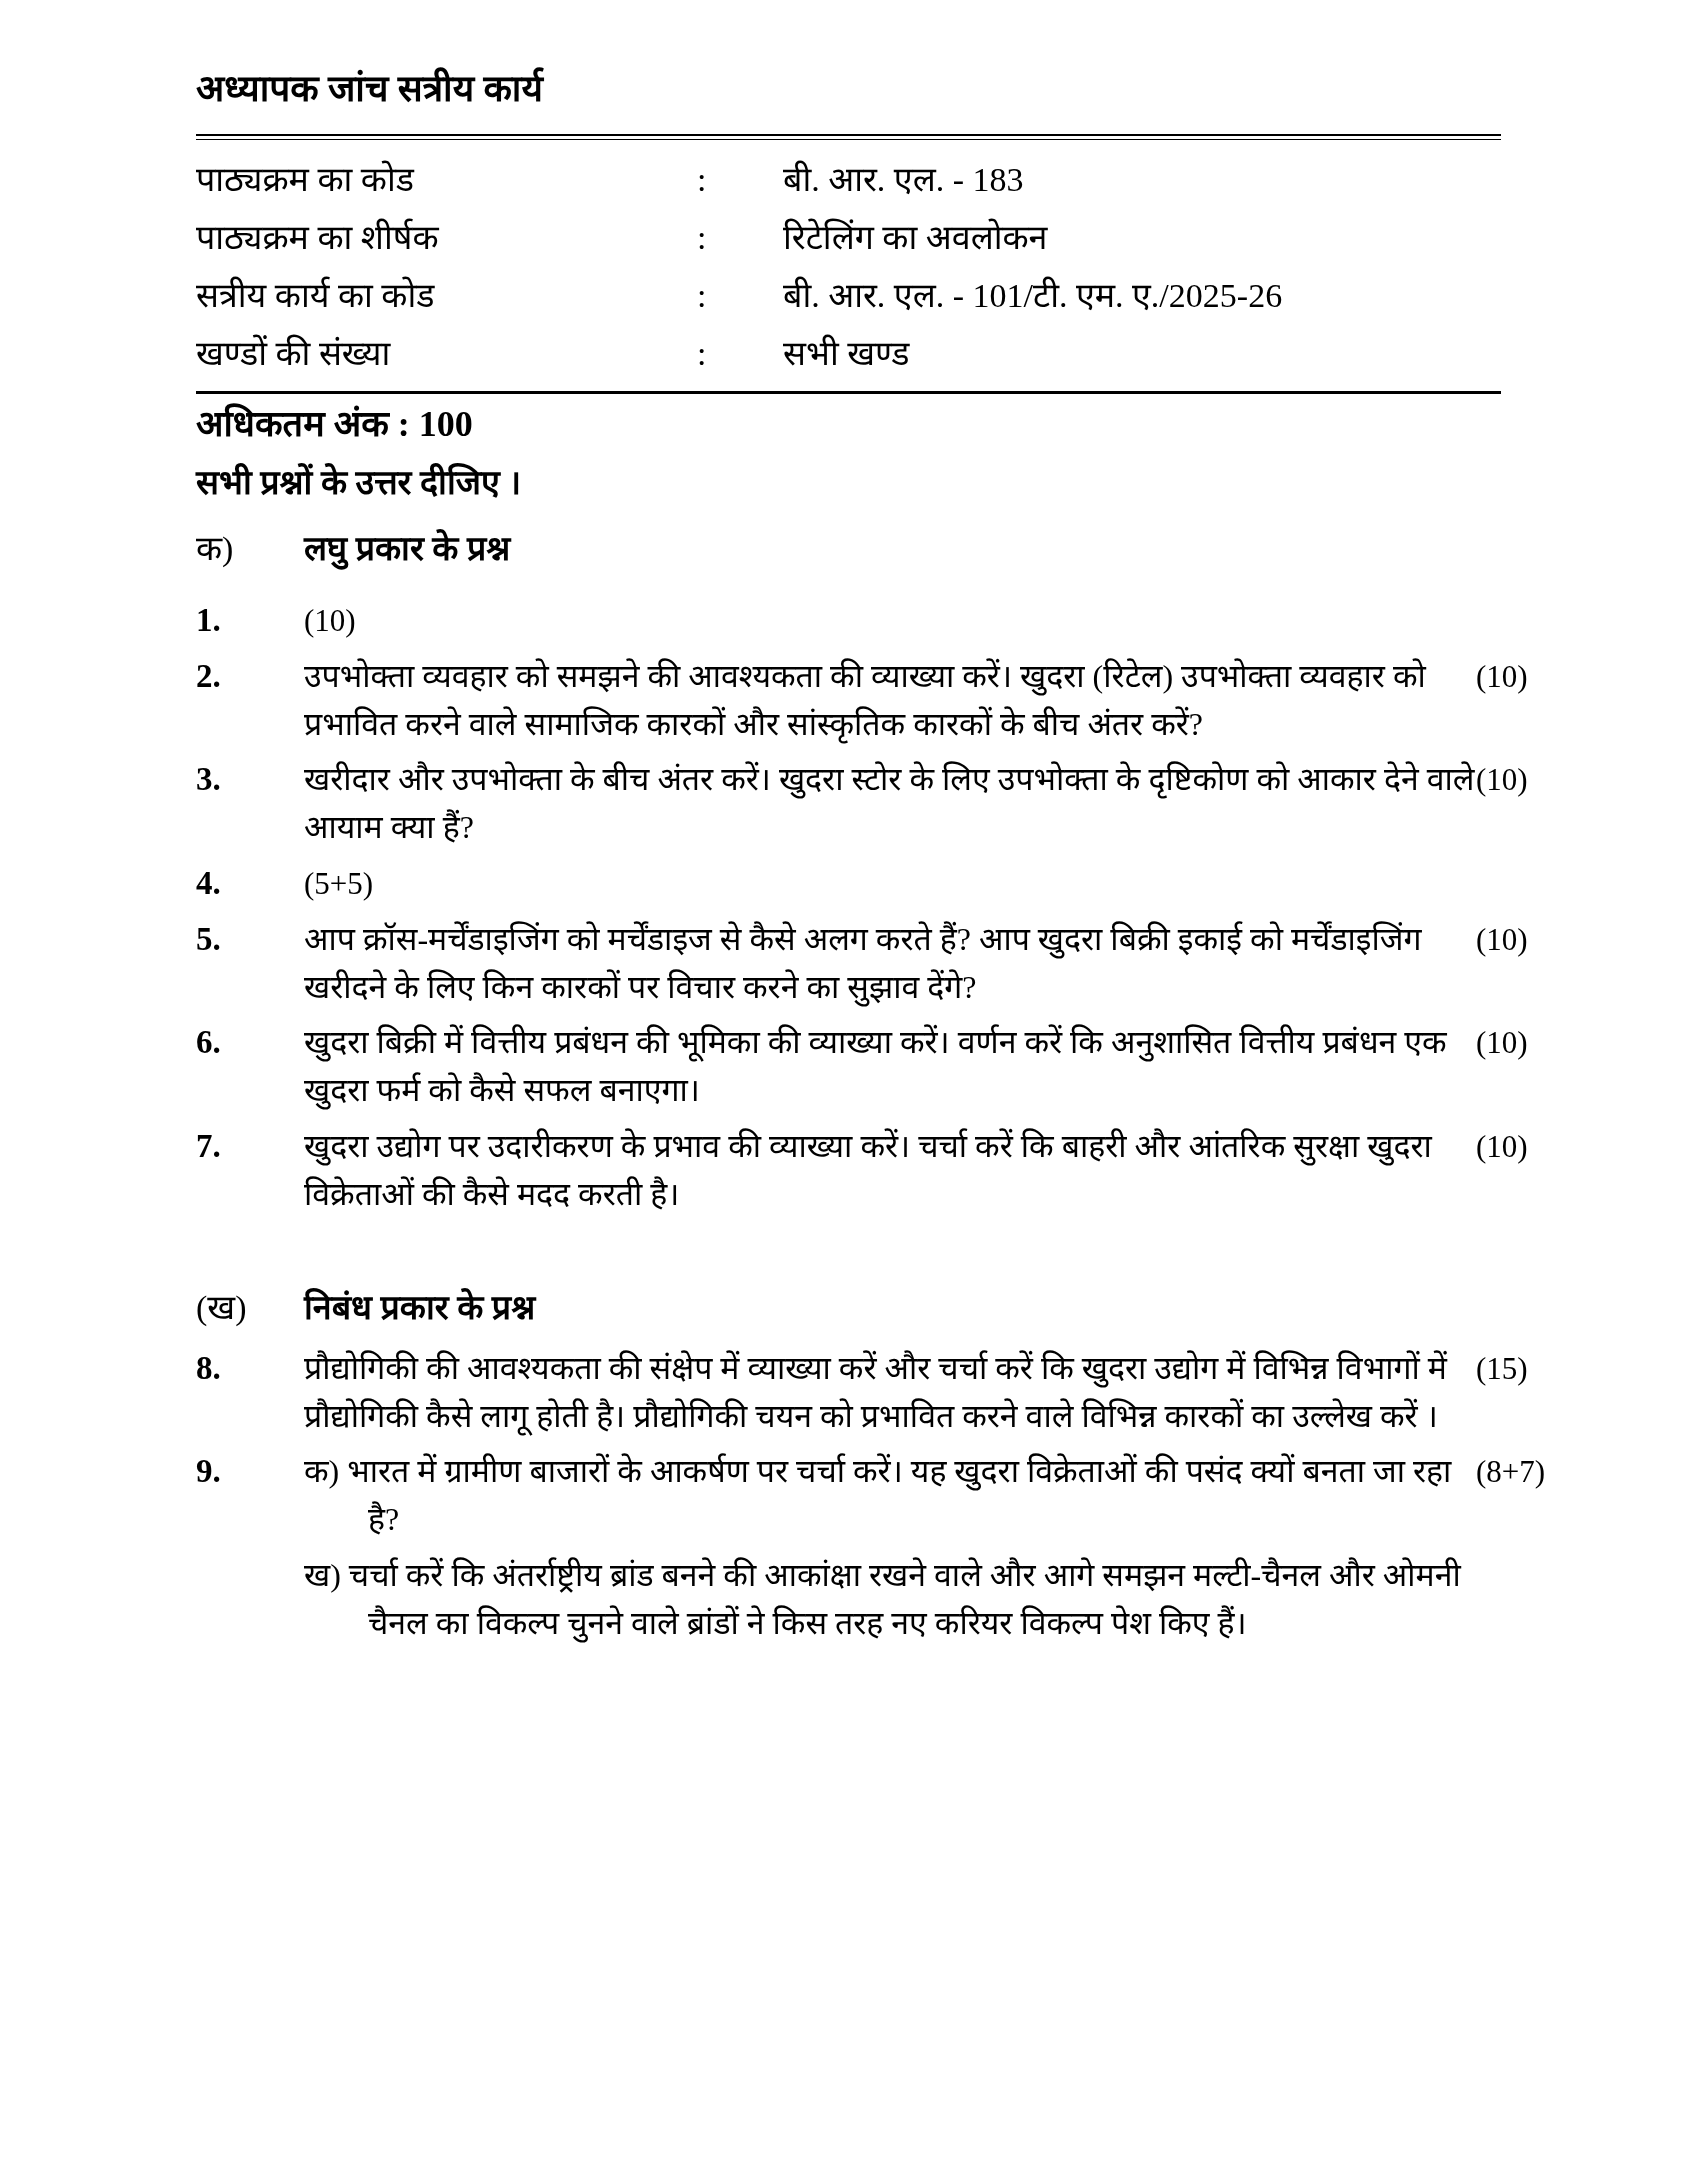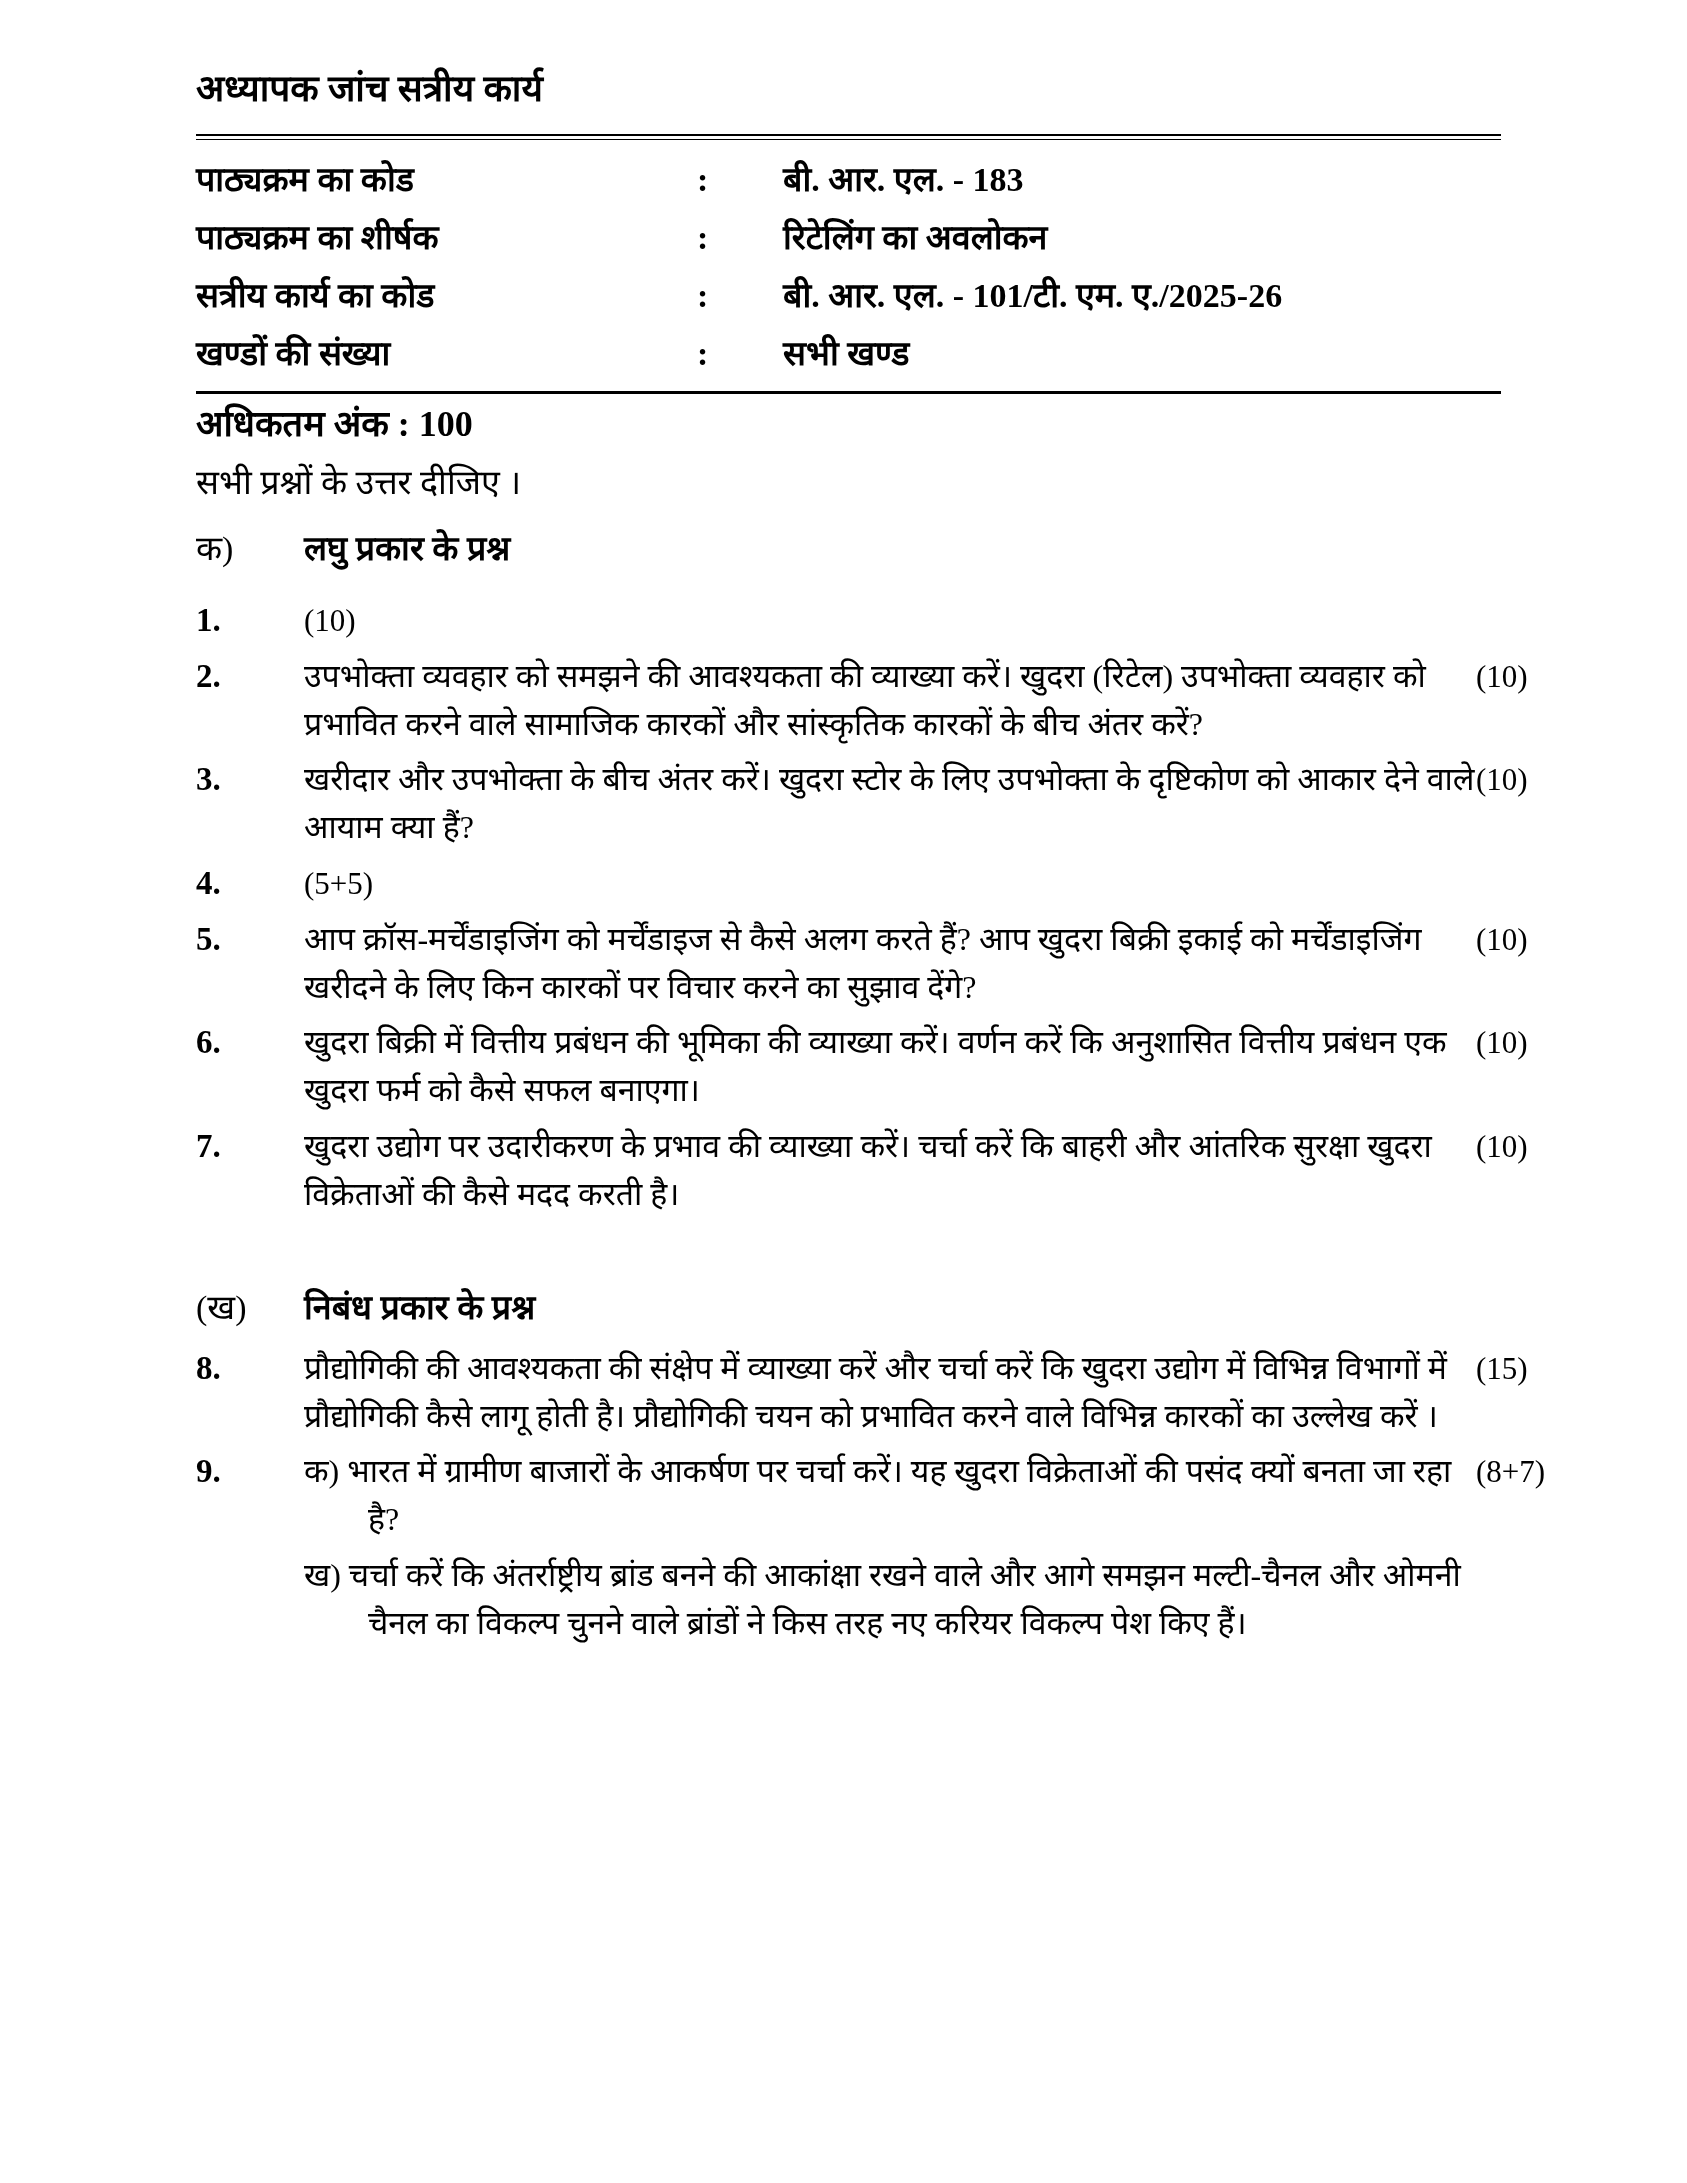--- a/index.html
+++ b/index.html
@@ -33,42 +33,42 @@
   }
   .meta-block {
     width: 1305px;
     margin-top: 10.6px;
   }
   .meta-row {
     display: flex;
     align-items: center;
     line-height: 58px;
     font-size: 34px;
-    font-weight: bold;
+    font-weight: normal;
   }
   .meta-label { width: 501px; flex: none; }
   .meta-colon { width: 86px; flex: none; }
   .meta-value { flex: 1; }
   .rule-bottom {
     width: 1305px;
     height: 0;
     border-top: 3.3px solid #000;
     margin-top: 8px;
   }
   .max-marks {
     width: 1305px;
     text-align: left;
     font-size: 36px;
     font-weight: bold;
     line-height: 52px;
     margin-top: 4px;
   }
   .instruction {
     font-size: 34px;
-    font-weight: normal;
+    font-weight: bold;
     line-height: 48px;
     margin-top: 9.3px;
   }
   .section-heading {
     display: flex;
     font-size: 34px;
     line-height: 48px;
     margin-top: 18.5px;
     margin-bottom: 22.5px;
   }

